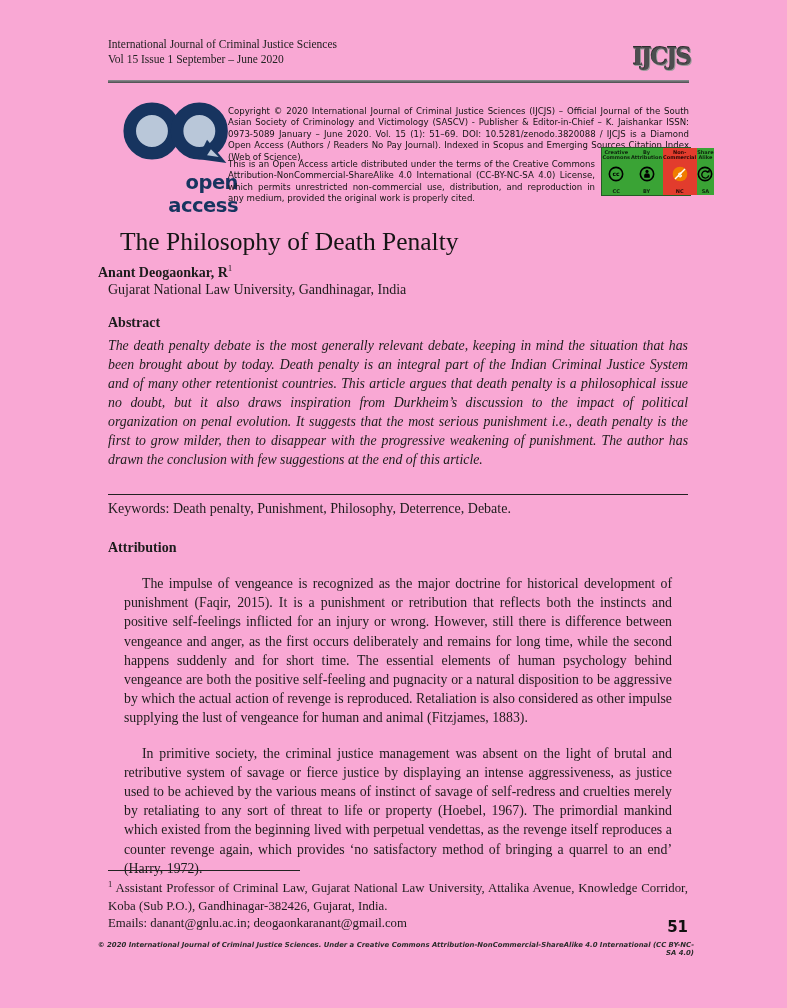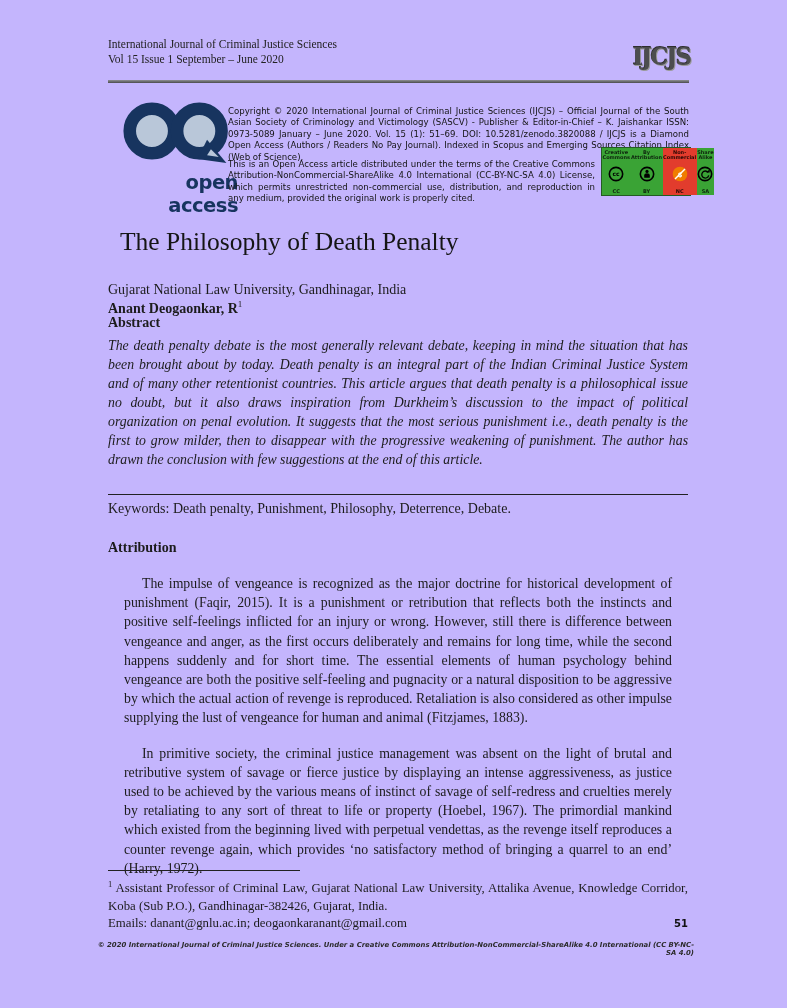--- a/index.html
+++ b/index.html
@@ -1,20 +1,20 @@
 <!DOCTYPE html>
 <html><head>
 <meta charset="utf-8">
 <style>
   html,body { margin:0; padding:0; background:#e9e9e9; }
   .page {
     position: relative;
     width: 787px; height: 1008px;
     margin: 0 auto;
-    background: #c4b5fd;
+    background: #f9a8d4;
     font-family: "Liberation Serif", "DejaVu Serif", serif;
     color: #1c1c1c;
     overflow: hidden;
   }
   
   .hdr-left { position:absolute; top:37px; left:108px; font-size:11.5px; line-height:15px; color:#222; }
   .ijcjs-logo {
     position:absolute; top:42px; left:608px; width:82px; text-align:right;
     font-family:"DejaVu Serif", serif; font-weight:bold; font-size:23px;
     color:#4c4d4f; letter-spacing:-2px;
@@ -42,42 +42,42 @@
   .cc-top { font-family:"DejaVu Sans", sans-serif; font-size:5px; line-height:5px;
     font-weight:bold; text-align:center; color:#0e240e; }
   .cc-col.red .cc-top { color:#2a0805; }
   .cc-circle { width:16px; height:16px; }
   .cc-bottom { font-family:"DejaVu Sans", sans-serif; font-size:5px; line-height:5px;
     font-weight:bold; color:#0e240e; }
   .cc-col.red .cc-bottom { color:#2a0805; }
   
   .article-title { position:absolute; top:215px; left:108px; width:580px;
     font-size:25.5px; line-height:30px; color:#151515; }
-  .author-line { position:absolute; top:263px; left:108px; font-size:14px; font-weight:bold;margin-top:36px; }
+  .author-line { position:absolute; top:263px; left:98px; font-size:14px; font-weight:bold; }
   .author-line sup { font-size:9px; font-weight:normal; }
   .affiliation { position:absolute; top:282px; left:108px; font-size:14px; }
   .abstract-heading { position:absolute; top:315px; left:108px; font-size:14px; font-weight:bold; }
   .abstract-text { position:absolute; top:336px; left:108px; width:580px;
     font-size:13.8px; line-height:19px; font-style:italic; text-align:justify; }
   .keywords-divider { position:absolute; top:494px; left:108px; width:580px;
     border-top:1.3px solid #222; }
   .keywords-line { position:absolute; top:501px; left:108px; width:580px; font-size:14px; }
   .intro-heading { position:absolute; top:540px; left:108px; font-size:14px; font-weight:bold; }
   .intro-body { position:absolute; top:558px; left:108px; width:580px;
     font-size:13.8px; line-height:19.2px; text-align:justify; }
   .intro-body p { margin:16px; text-indent:18px; }
   
   .footnote-divider { position:absolute; top:870px; left:108px; width:192px;
     border-top:1.4px solid #222; }
   .footnote { position:absolute; top:876px; left:108px; width:580px;
     font-size:12.8px; line-height:17.6px; text-align:justify; }
   .footnote sup { font-size:8.5px; }
   .footnote-emails { display:block; text-align:left; }
   .page-number { position:absolute; top:918px; left:108px; width:580px; text-align:right;
-    font-family:"DejaVu Sans", sans-serif; font-weight:bold; font-size:10px; color:#111; }
+    font-family:"DejaVu Sans", sans-serif; font-weight:bold; font-size:15px; color:#111; }
   .footer-copyright { position:absolute; top:941px; left:94px; width:600px; text-align:right;
     font-family:"DejaVu Sans", sans-serif; font-weight:bold; font-style:italic;
     font-size:6.9px; color:#2b2b2b; }
 </style>
 </head>
 <body>
 
 <div class="page">
 
   <div class="hdr-left">

